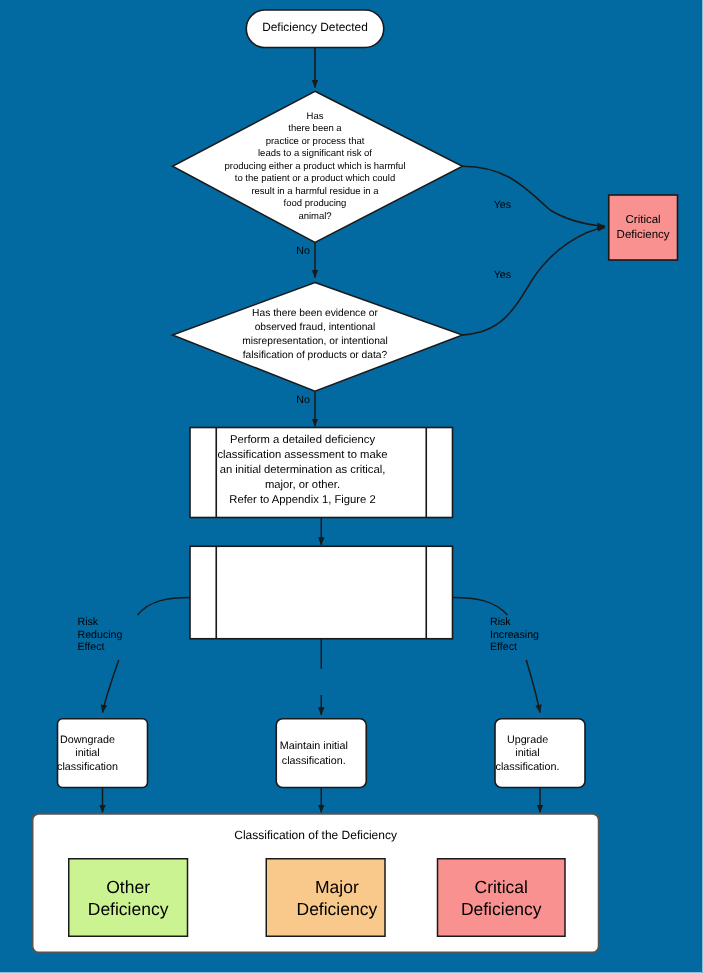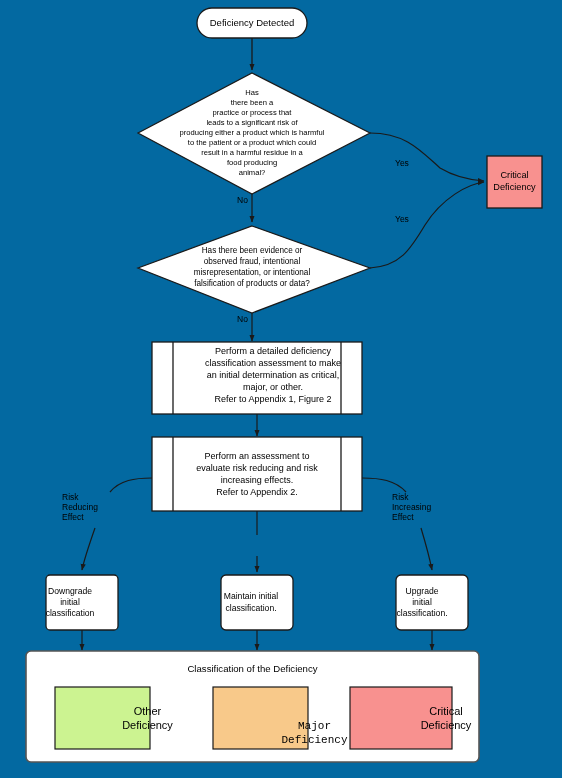--- a/index.html
+++ b/index.html
@@ -41,21 +41,21 @@
     line-height: 1.2;
     font-size: 8.5px;
   }
   .t-terminator { font-size: 9.5px; }
   .t-diamond1  { font-size: 7.6px; line-height: 1.32; }
   .t-diamond2  { font-size: 8.2px; line-height: 1.34; }
   .t-process   { font-size: 9px;   line-height: 1.35; }
   .t-smallbox  { font-size: 8.6px; line-height: 1.3; }
   .t-critical  { font-size: 9.2px; line-height: 1.3; }
   .t-grouptitle{ font-size: 9.6px; text-align: right; }
-  .t-classbox  { font-size: 11px; line-height: 1.3; padding-left: 45px; }
+  .t-classbox  { font-size: 14px; line-height: 1.3; }
 </style>
 </head>
 <body>
 
 <div id="canvas">
 
   <svg class="svg-layer" viewBox="0 0 562 778">
     <defs>
       <marker id="arrow" markerWidth="8" markerHeight="8" refX="6.2" refY="3" orient="auto" markerUnits="userSpaceOnUse">
         <path d="M0,0.4 L6.6,3 L0,5.6 z" fill="#1a1a1a"></path>
@@ -129,47 +129,43 @@
 animal?</div>
 
   <div class="node-text t-diamond2" style="left:146px; top:240px; width:212px; height:56px;">Has there been evidence or
 observed  fraud, intentional
 misrepresentation, or intentional
 falsification of products or data?</div>
 
   <div class="node-text t-critical" style="left:487px; top:156px; width:55px; height:52px;">Critical
 Deficiency</div>
 
-  <div class="node-text t-process" style="left:191px; top:343px; width:164px; height:64px;">Perform a detailed deficiency
+  <div class="node-text t-process" style="left:160px; top:343px; width:164px; height:64px;">Perform a detailed deficiency
 classification assessment to make
 an initial determination as critical,
 major, or other.
 Refer to Appendix 1, Figure 2</div>
 
-  <div class="node-text t-process" style="left:175px; top:440px; width:164px; height:68px;">Perform an assessment to
-evaluate risk reducing and risk
-increasing effects.
-Refer to Appendix 2.</div>
 
   <div class="node-text t-smallbox" style="left:46px; top:575px; width:48px; height:55px;">Downgrade
 initial
 classification</div>
 
   <div class="node-text t-smallbox" style="left:221px; top:575px; width:60px; height:55px;">Maintain initial
 classification.</div>
 
   <div class="node-text t-smallbox" style="left:396px; top:575px; width:52px; height:55px;">Upgrade initial
 classification.</div>
 
   <div class="node-text t-grouptitle" style="left:26px; top:660px; width:453px; height:18px;">Classification of the Deficiency</div>
 
   <div class="node-text t-classbox" style="left:55px; top:687px; width:95px; height:62px;">Other
 Deficiency</div>
 
-  <div class="node-text t-classbox" style="left:213px; top:702px; width:113px; height:62px;font-family:Liberation Mono, monospace;">Major
+  <div class="node-text t-classbox" style="left:213px; top:687px; width:113px; height:62px;">Major
 Deficiency</div>
 
   <div class="node-text t-classbox" style="left:350px; top:687px; width:102px; height:62px;">Critical
 Deficiency</div>
 
   <div class="edge-label" style="left:395px; top:158px; width:30px;">Yes</div>
 
   <div class="edge-label" style="left:237px; top:195px; width:30px;">No</div>
 
   <div class="edge-label" style="left:395px; top:214px; width:30px;">Yes</div>

